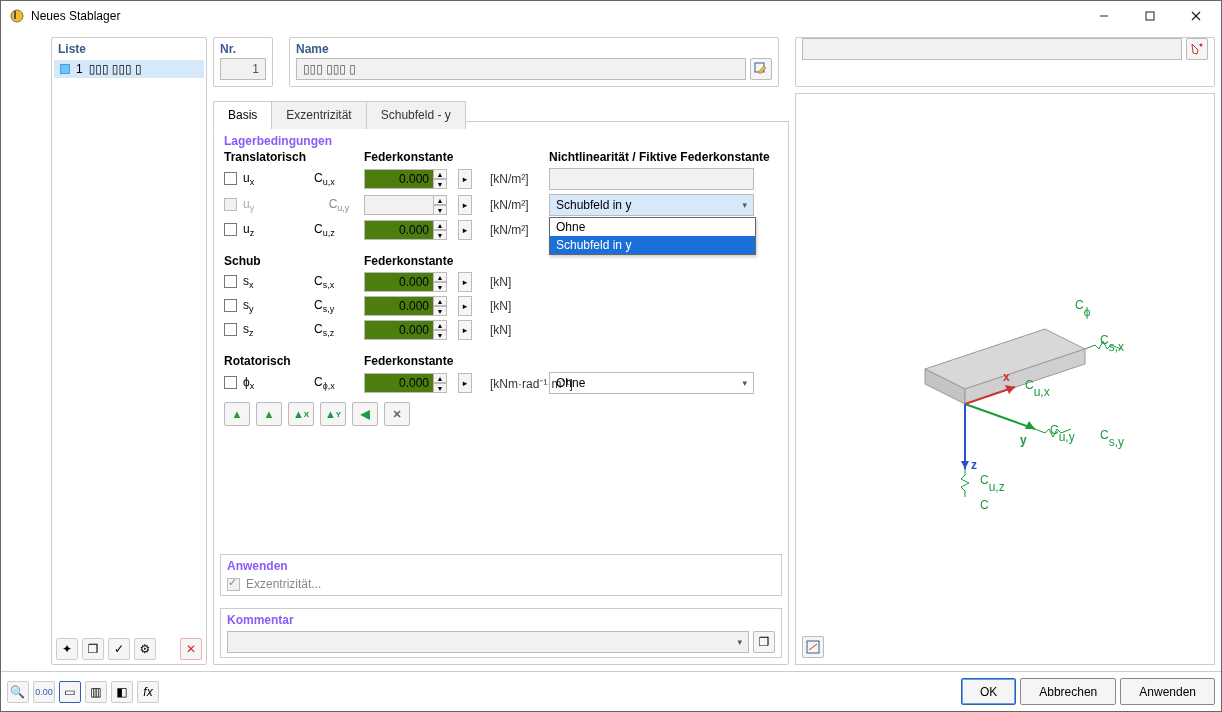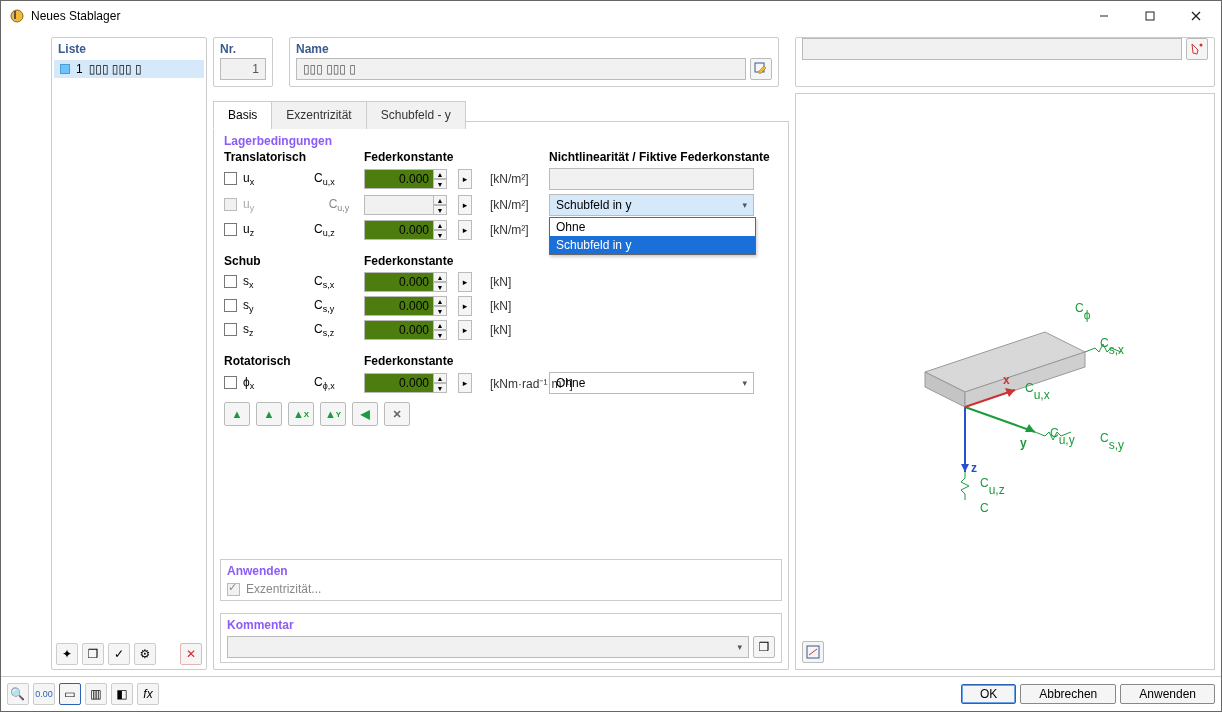--- a/index.html
+++ b/index.html
@@ -56,21 +56,21 @@
   .combo .chev { font-size: 9px; color: #555; }
   .dropdown { position: absolute; top: 22px; left: -1px; width: 207px; border: 1px solid #666; background: #fff; box-shadow: 1px 2px 3px rgba(0,0,0,.2); z-index: 10; }
   .dropdown-item { padding: 2px 6px; }
   .dropdown-item.selected { background: #1a6fd8; color: #fff; }
   .preset-row { display: flex; gap: 6px; margin-top: 8px; }
   .preset-btn { width: 26px; height: 24px; border: 1px solid #bbb; background: #f5f5f5; display: flex; align-items: center; justify-content: center; color: #1a9b3c; font-weight: bold; border-radius: 2px; font-size: 11px; }
   .preset-btn.gray { color: #666; }
   .options-panel, .kommentar-panel { border: 1px solid #ccc; padding: 4px 6px; }
   .preview-panel { flex: 1; border: 1px solid #ccc; position: relative; display: flex; align-items: center; justify-content: center; }
   .footer { border-top: 1px solid #ccc; display: flex; align-items: center; padding: 6px; gap: 4px; }
-  .dlg-btn { height: 20px; padding: 0 18px; border: 1px solid #888; background: #f5f5f5; border-radius: 2px; display: inline-flex; align-items: center; }
+  .dlg-btn { height: 27px; padding: 0 18px; border: 1px solid #888; background: #f5f5f5; border-radius: 2px; display: inline-flex; align-items: center; }
   .dlg-btn.primary { border: 1px solid #2a62b5; box-shadow: inset 0 0 0 1px #6aa0e6; }
   sub { font-size: 9px; }
   sup { font-size: 9px; }
   .sub-lbl { font-size: 12px; }
   .tab-wrap { display:flex; flex-direction:column; flex:1; }
   .body-pad { padding: 6px 10px; }
   .nonlin-hdr { grid-column: 6; font-weight: 600; }
   .col-hdr { font-weight: 600; }
 </style>
 </head>

